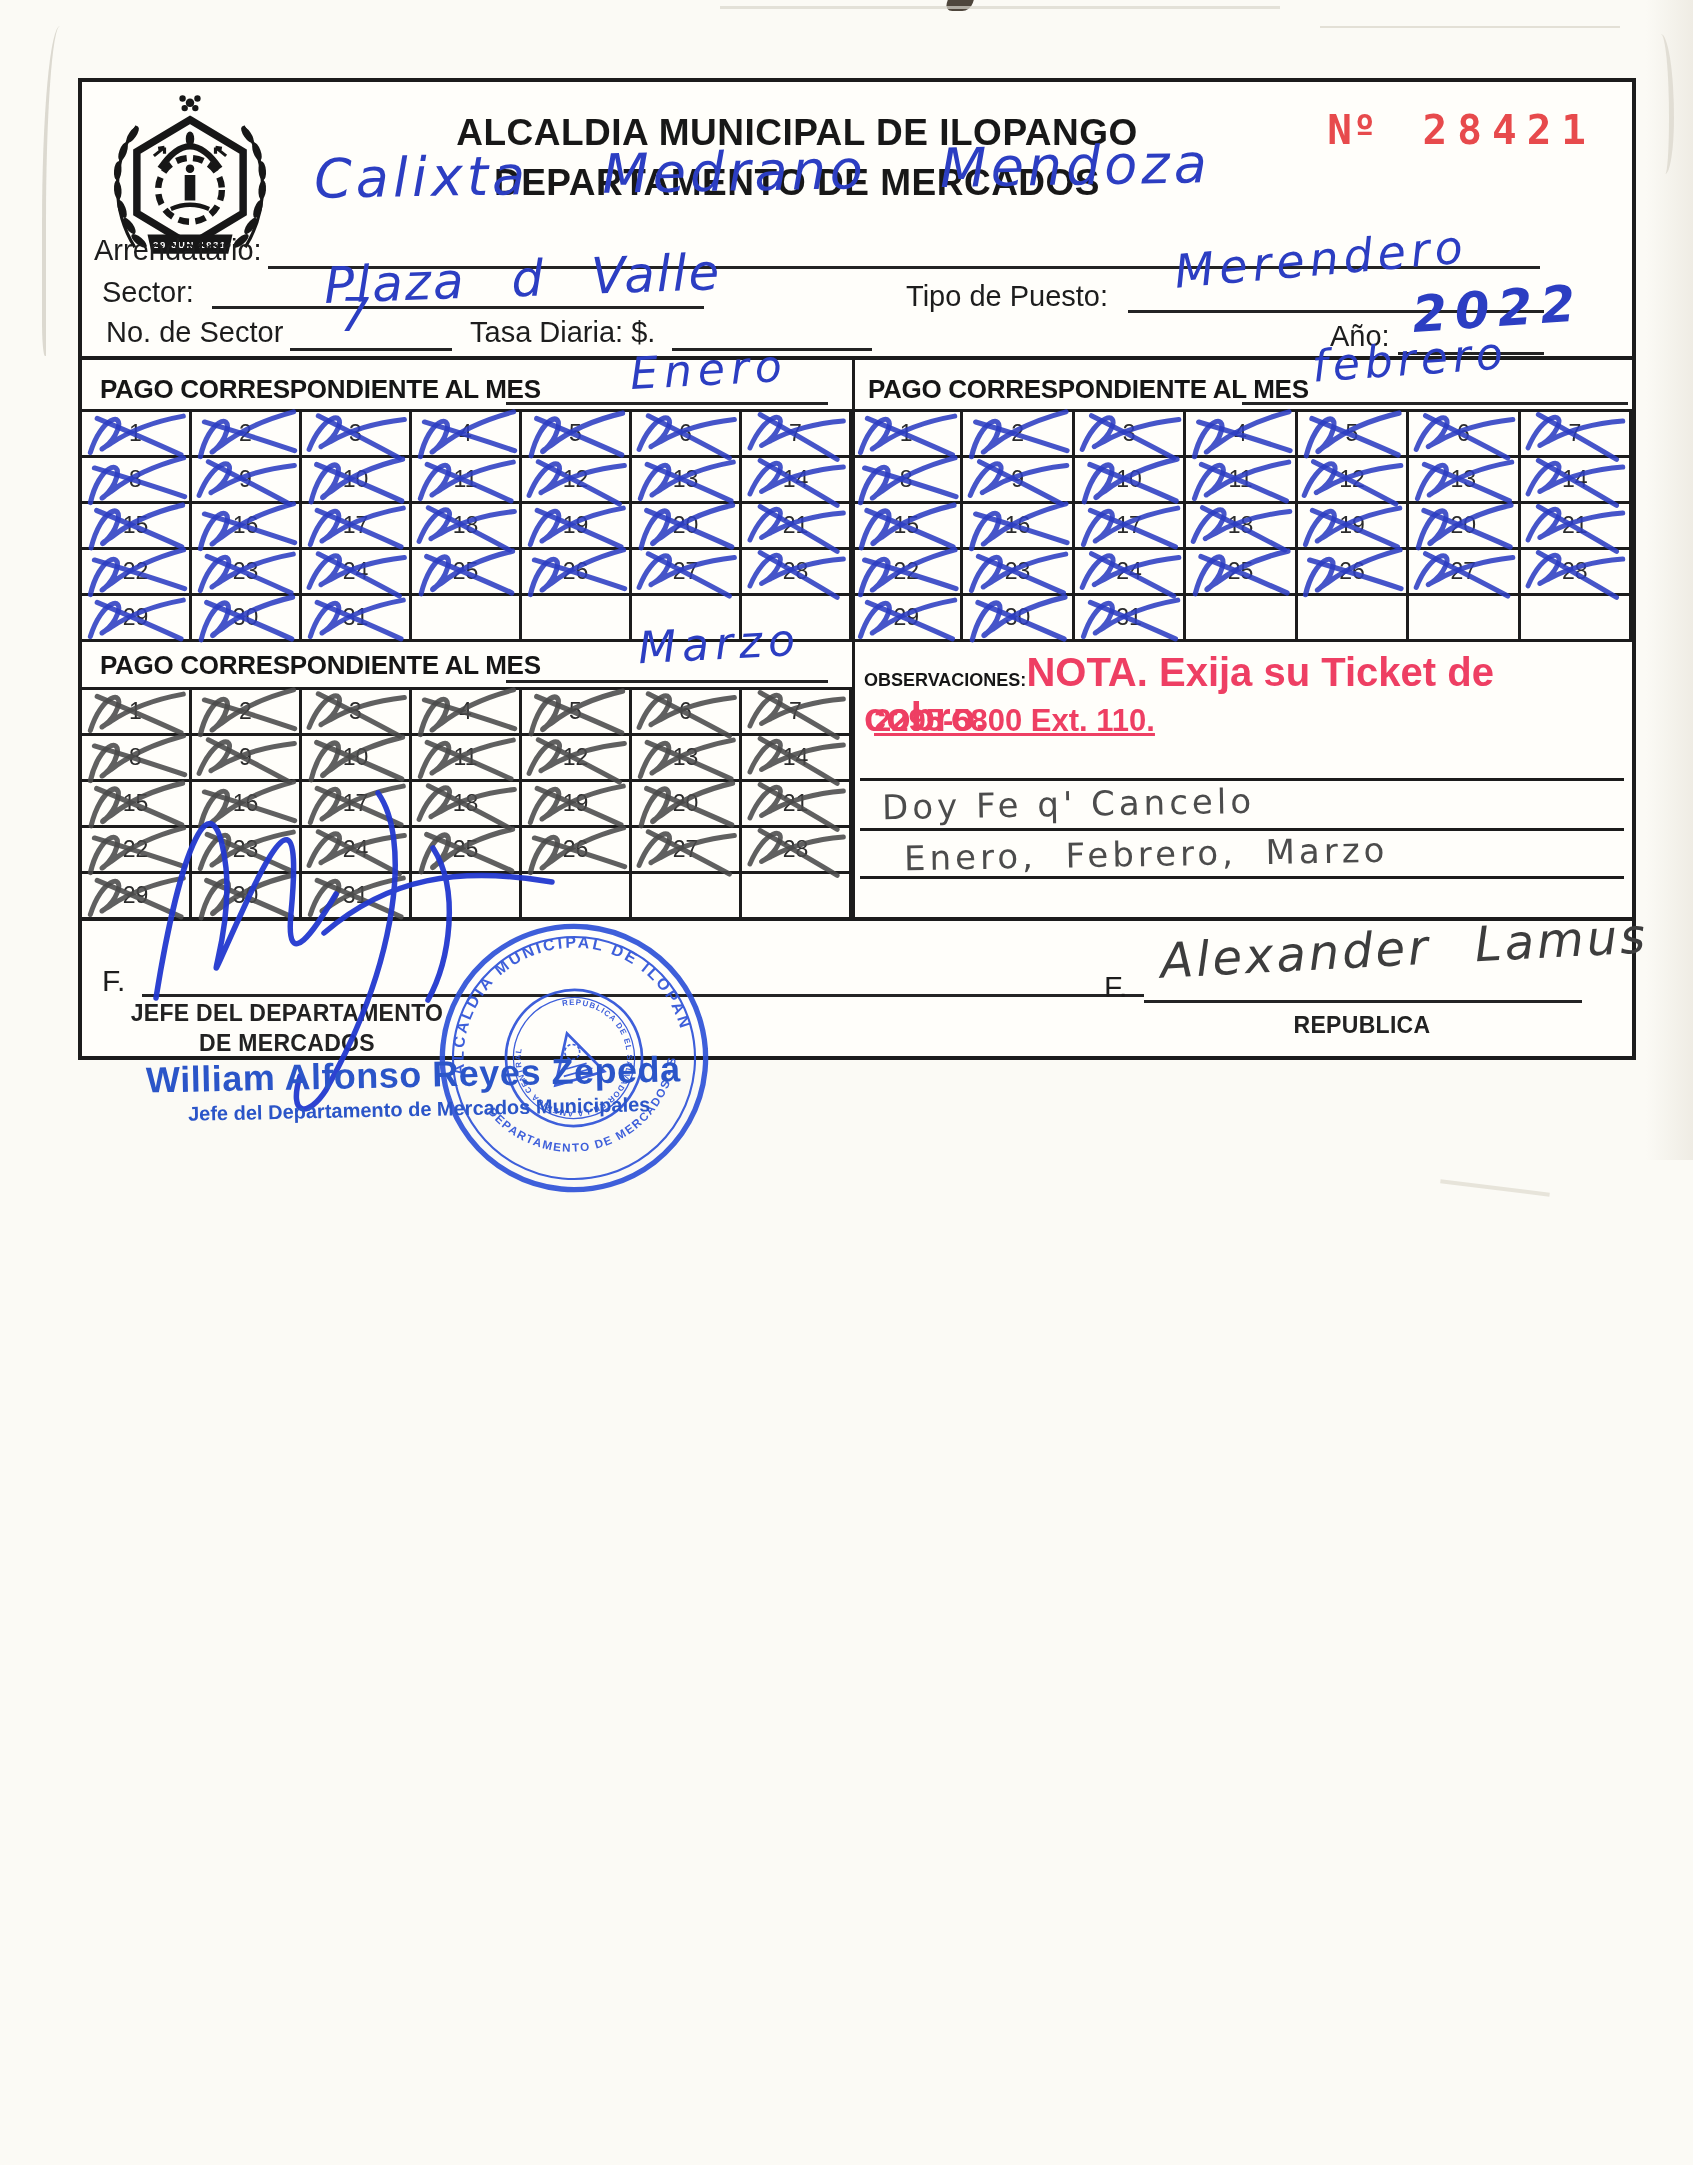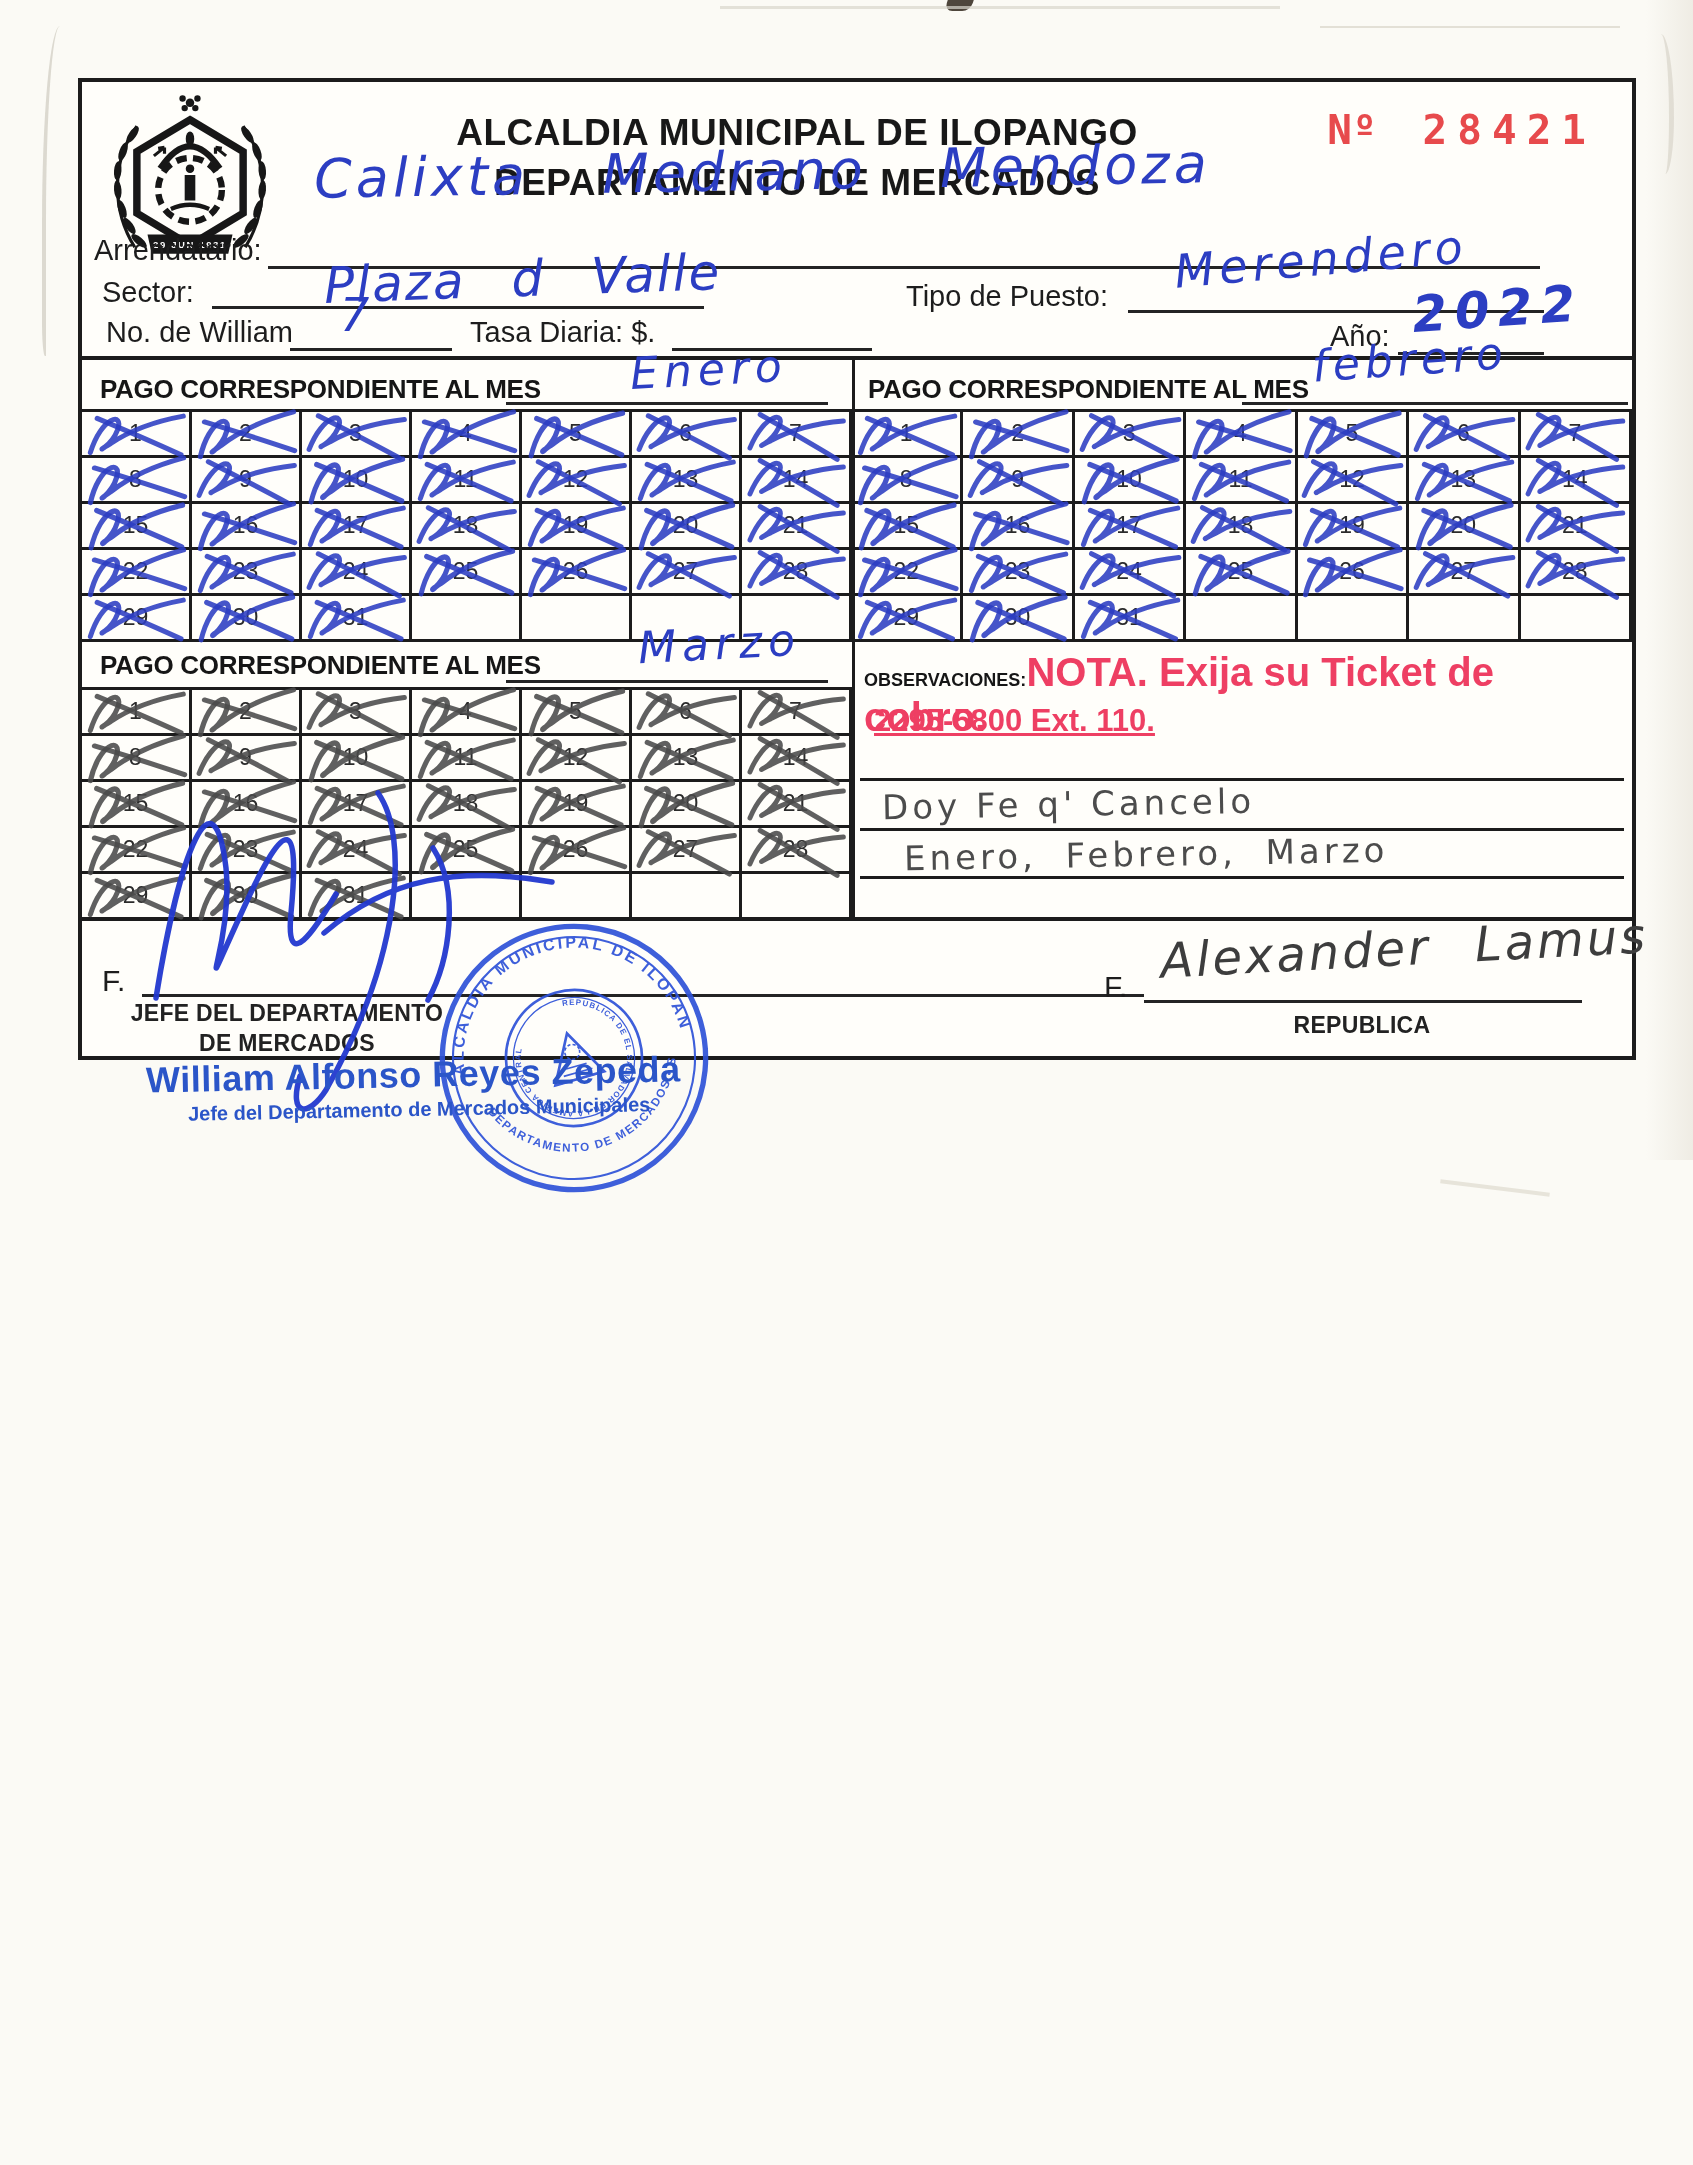--- a/index.html
+++ b/index.html
@@ -138,21 +138,21 @@
     <div class="hand" style="position:absolute; left:232px; top:58px; font-size:54px; transform:rotate(-1deg); word-spacing:52px; letter-spacing:4px;">Calixta Medrano Mendoza</div>
 
     <div class="flabel" style="left:20px; top:194px;">Sector:</div>
     <div class="fieldline" style="left:130px; top:224px; width:492px;"></div>
     <div class="hand" style="position:absolute; left:242px; top:168px; font-size:50px; transform:rotate(-2deg); word-spacing:28px; letter-spacing:2px;">Plaza d Valle</div>
 
     <div class="flabel" style="left:824px; top:198px;">Tipo de Puesto:</div>
     <div class="fieldline" style="left:1046px; top:228px; width:416px;"></div>
     <div class="hand" style="position:absolute; left:1092px; top:150px; font-size:46px; transform:rotate(-5deg); letter-spacing:5px;">Merendero</div>
 
-    <div class="flabel" style="left:24px; top:234px;">No. de William</div>
+    <div class="flabel" style="left:24px; top:234px;">No. de Sector</div>
     <div class="fieldline" style="left:208px; top:266px; width:162px;"></div>
     <div class="hand" style="position:absolute; left:258px; top:206px; font-size:46px;">7</div>
 
     <div class="flabel" style="left:388px; top:234px;">Tasa Diaria: $.</div>
     <div class="fieldline" style="left:590px; top:266px; width:200px;"></div>
 
     <div class="flabel" style="left:1248px; top:238px;">Año:</div>
     <div class="fieldline" style="left:1316px; top:270px; width:146px;"></div>
     <div class="hand" style="position:absolute; left:1330px; top:198px; font-size:50px; transform:rotate(-4deg); letter-spacing:8px; font-weight:bold;">2022</div>
 

